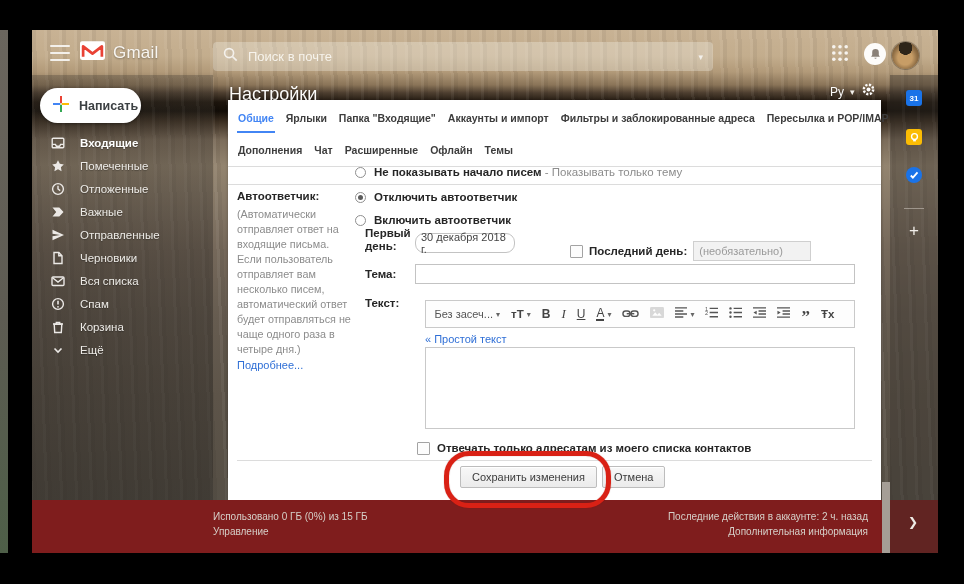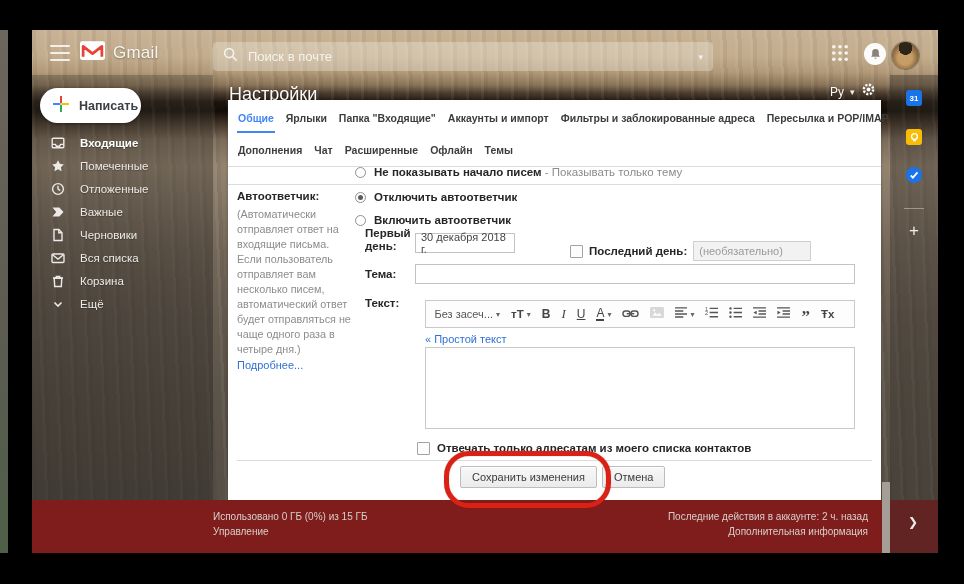--- a/index.html
+++ b/index.html
@@ -81,21 +81,21 @@
   .vac-label{font-weight:bold;color:#262626;margin-bottom:5px;}
   .vac-desc{font-size:10.8px;color:#8c8c8c;line-height:15px;}
   .link{color:#2f6fd6;cursor:pointer;}
   .vac-more{font-size:11px;margin-top:2px;}
   .radio-row{position:absolute;left:127px;display:flex;align-items:center;gap:8px;height:16px;}
   .r-off{top:89px;} .r-on{top:112px;}
   .first-day-row{position:absolute;left:137px;top:127px;display:flex;align-items:flex-start;gap:5px;}
   .fd-label{font-weight:bold;color:#262626;width:45px;line-height:13px;}
   .textbox{border:1px solid #c3c3c3;background:#fff;height:20px;box-sizing:border-box;
     font-size:11px;color:#444;display:flex;align-items:center;padding:0 5px;}
-  .date-box{width:100px;margin-top:6px;}
+  .date-box{width:100px;margin-top:6px;border-radius:9px;}
   .last-day-row{position:absolute;left:342px;top:140px;display:flex;align-items:center;gap:6px;height:22px;}
   .disabled-box{width:118px;background:#f2f2f2;color:#9a9a9a;border-color:#cfcfcf;}
   .subject-row{position:absolute;left:137px;top:164px;display:flex;align-items:center;}
   .subject-row .blabel{width:50px;}
   .subject-input{width:440px;}
   .body-label{position:absolute;left:137px;top:197px;}
   .toolbar{position:absolute;left:197px;top:200px;width:430px;height:28px;border:1px solid #c9c9c9;
     box-sizing:border-box;background:#fdfdfd;display:flex;align-items:center;padding:0 3px;}
   .tb-btn{height:24px;border:none;background:transparent;display:inline-flex;align-items:center;gap:3px;
     padding:0 5.5px;font-size:12px;color:#444;cursor:pointer;font-family:inherit;}
@@ -244,20 +244,28 @@
 
       <div class="sb-item" data-name="sidebar-item-important">
         <span class="sb-icon" data-name="important-icon">
           <svg viewBox="0 0 14 14" width="14">
             <path d="M1.5 2.5h6.8L12.5 7l-4.2 4.5H1.5L5.2 7z" fill="#ece9e6"></path>
           </svg>
         </span>
         <span class="sb-label">Важные</span>
       </div>
 
+      <div class="sb-item" data-name="sidebar-item-sent">
+        <span class="sb-icon" data-name="send-icon">
+          <svg viewBox="0 0 14 14" width="14">
+            <path d="M1.5 12.2L13 7 1.5 1.8v3.9L9 7l-7.5 1.3z" fill="#ece9e6"></path>
+          </svg>
+        </span>
+        <span class="sb-label">Отправленные</span>
+      </div>
 
       <div class="sb-item" data-name="sidebar-item-drafts">
         <span class="sb-icon" data-name="draft-icon">
           <svg viewBox="0 0 14 14" width="14">
             <path d="M3 1.5h4.8l3.2 3.2v7.8H3z" stroke="#ece9e6" stroke-width="1.4" fill="none"></path>
             <path d="M7.8 1.5v3.2H11" stroke="#ece9e6" stroke-width="1.4" fill="none"></path>
           </svg>
         </span>
         <span class="sb-label">Черновики</span>
       </div>
@@ -265,20 +273,30 @@
       <div class="sb-item" data-name="sidebar-item-all-mail">
         <span class="sb-icon" data-name="mail-icon">
           <svg viewBox="0 0 14 14" width="14">
             <rect x="1" y="3" width="12" height="8.5" rx="1" stroke="#ece9e6" stroke-width="1.4" fill="none"></rect>
             <path d="M1.5 3.8L7 8l5.5-4.2" stroke="#ece9e6" stroke-width="1.4" fill="none"></path>
           </svg>
         </span>
         <span class="sb-label">Вся списка</span>
       </div>
 
+      <div class="sb-item" data-name="sidebar-item-spam">
+        <span class="sb-icon" data-name="spam-icon">
+          <svg viewBox="0 0 14 14" width="14">
+            <circle cx="7" cy="7" r="5.4" stroke="#ece9e6" stroke-width="1.4" fill="none"></circle>
+            <path d="M7 3.8v3.6" stroke="#ece9e6" stroke-width="1.6"></path>
+            <circle cx="7" cy="9.8" r=".9" fill="#ece9e6"></circle>
+          </svg>
+        </span>
+        <span class="sb-label">Спам</span>
+      </div>
 
       <div class="sb-item" data-name="sidebar-item-trash">
         <span class="sb-icon" data-name="trash-icon">
           <svg viewBox="0 0 14 14" width="14">
             <path d="M3.2 4.2h7.6l-.5 8.3H3.7z" stroke="#ece9e6" stroke-width="1.4" fill="none"></path>
             <path d="M2 4h10M5.3 4V2.4h3.4V4" stroke="#ece9e6" stroke-width="1.4" fill="none"></path>
           </svg>
         </span>
         <span class="sb-label">Корзина</span>
       </div>

